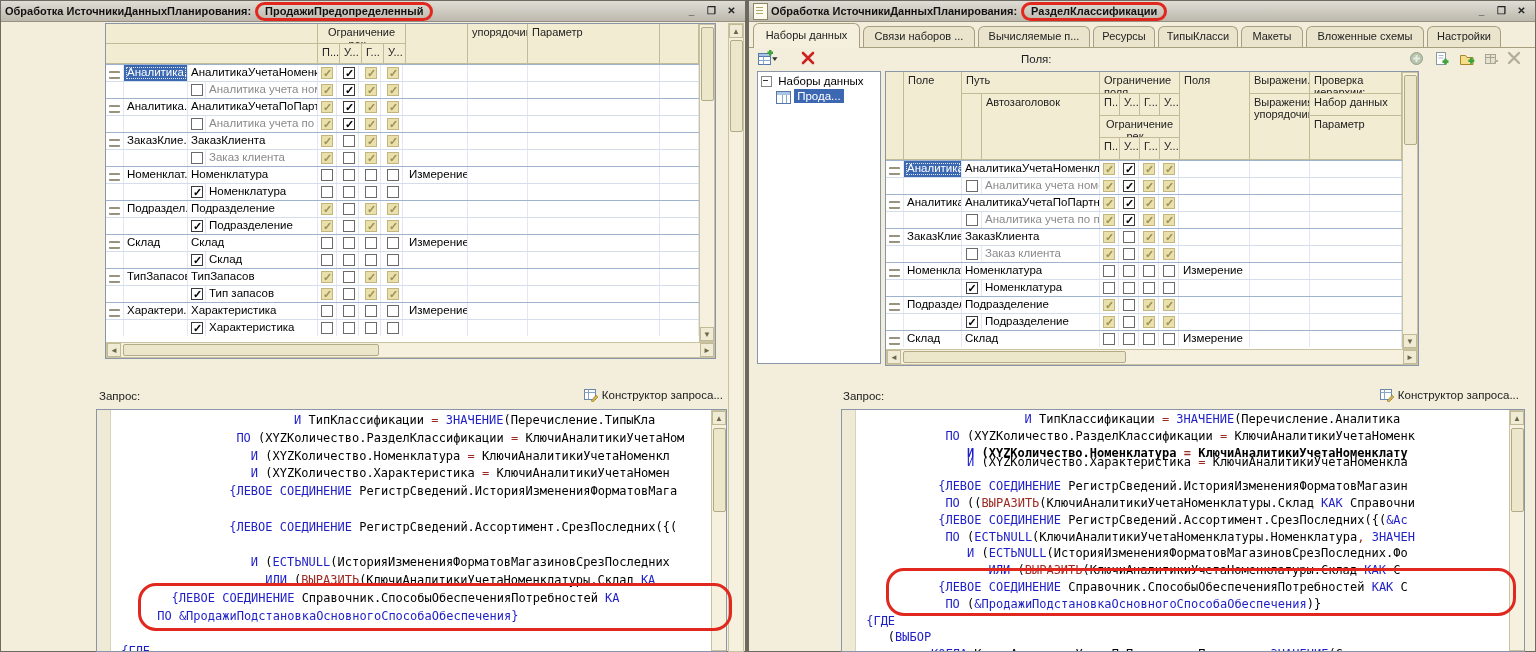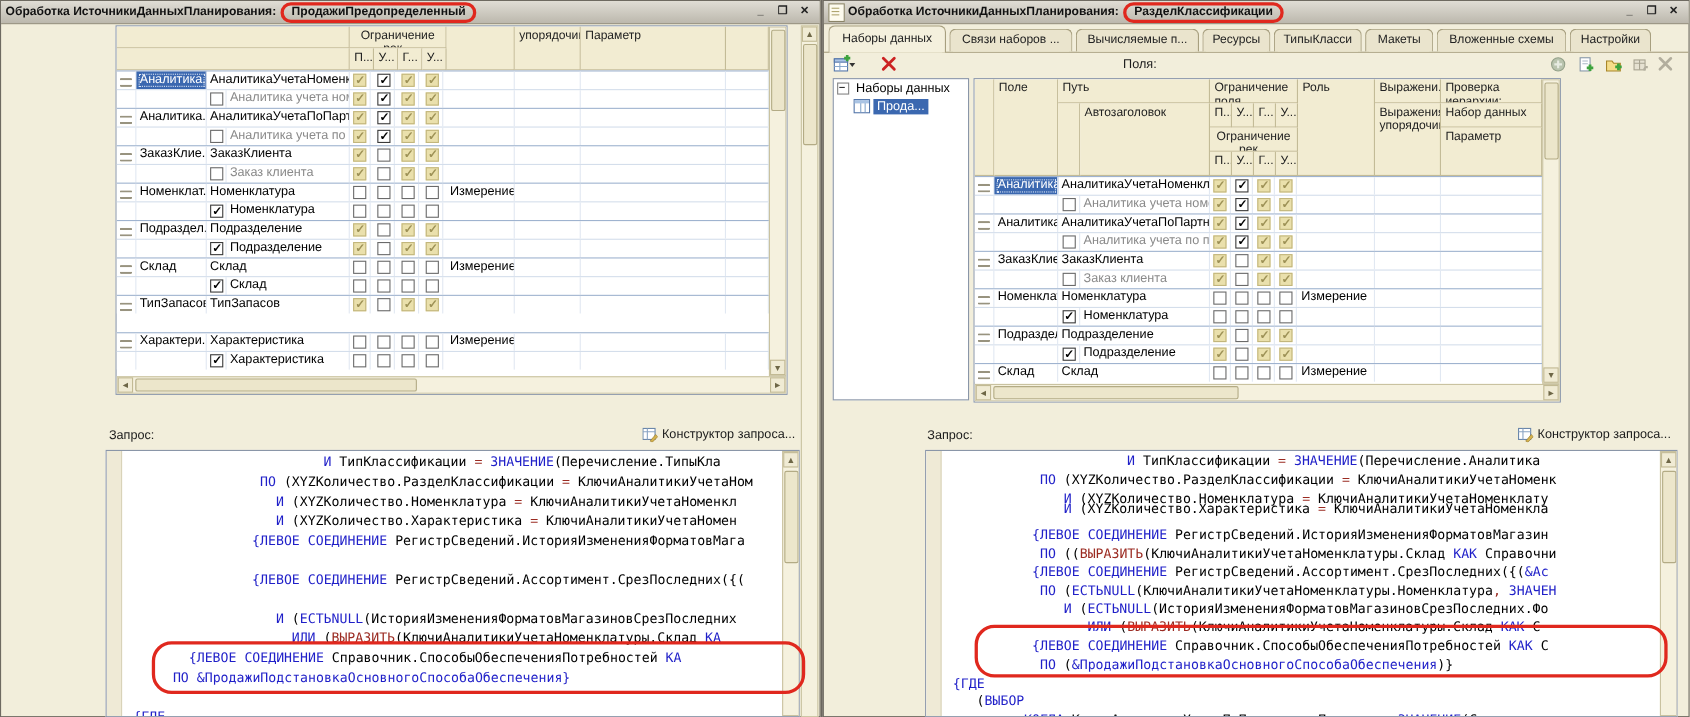--- a/index.html
+++ b/index.html
@@ -271,20 +271,34 @@
         <div class="tcell" style="left: 82px; width: 130px;">ТипЗапасов</div>
         <div class="tcell ctr" style="left: 212px;"><span class="cb d"></span></div>
         <div class="tcell ctr" style="left: 234px;"><span class="cb o"></span></div>
         <div class="tcell ctr" style="left: 256px;"><span class="cb d"></span></div>
         <div class="tcell ctr" style="left: 278px;"><span class="cb d"></span></div>
         <div class="tcell" style="left: 300px; width: 62px;"></div>
         <div class="tcell" style="left: 362px; width: 60px;"></div>
         <div class="tcell" style="left: 422px; width: 132px;"></div>
         <div class="tcell" style="left: 554px; width: 39px;"></div>
       </div>
+      <div class="trow" style="top: 261px; height: 17px; width: 593px;">
+        <div class="tcell" style="left: 0px; width: 18px;"></div>
+        <div class="tcell" style="left: 18px; width: 64px;"></div>
+        <div class="tcell ctr" style="left: 82px; width: 18px;"><span class="cb b"></span></div>
+        <div class="tcell" style="left: 100px; width: 112px;">Тип запасов</div>
+        <div class="tcell ctr" style="left: 212px;"><span class="cb d"></span></div>
+        <div class="tcell ctr" style="left: 234px;"><span class="cb o"></span></div>
+        <div class="tcell ctr" style="left: 256px;"><span class="cb d"></span></div>
+        <div class="tcell ctr" style="left: 278px;"><span class="cb d"></span></div>
+        <div class="tcell" style="left: 300px; width: 62px;"></div>
+        <div class="tcell" style="left: 362px; width: 60px;"></div>
+        <div class="tcell" style="left: 422px; width: 132px;"></div>
+        <div class="tcell" style="left: 554px; width: 39px;"></div>
+      </div>
       <div class="trow grp" style="top: 278px; height: 17px; width: 593px;">
         <div class="tcell ctr" style="left: 0px; width: 18px;"><span class="grip"></span></div>
         <div class="tcell" style="left: 18px; width: 64px;">Характери...</div>
         <div class="tcell" style="left: 82px; width: 130px;">Характеристика</div>
         <div class="tcell ctr" style="left: 212px;"><span class="cb o"></span></div>
         <div class="tcell ctr" style="left: 234px;"><span class="cb o"></span></div>
         <div class="tcell ctr" style="left: 256px;"><span class="cb o"></span></div>
         <div class="tcell ctr" style="left: 278px;"><span class="cb o"></span></div>
         <div class="tcell" style="left: 300px; width: 62px;">Измерение</div>
         <div class="tcell" style="left: 362px; width: 60px;"></div>
@@ -428,21 +442,21 @@
       <span class="gridicon"></span>
       <span class="treesel">Прода...</span>
     </div>
   </div>
 
   <div class="tbl" id="rtbl" style="left:136px;top:70px;width:532px;height:293px">
       <div class="hcell" style="left: 0px; top: 0px; width: 18px; height: 88px;"></div>
       <div class="hcell" style="left: 18px; top: 0px; width: 58px; height: 88px;">Поле</div>
       <div class="hcell" style="left: 76px; top: 0px; width: 138px; height: 22px;">Путь</div>
       <div class="hcell" style="left: 214px; top: 0px; width: 80px; height: 22px;">Ограничение поля</div>
-      <div class="hcell" style="left: 294px; top: 0px; width: 70px; height: 88px;">Роль</div>
+      <div class="hcell" style="left: 294px; top: 0px; width: 70px; height: 88px;">Поля</div>
       <div class="hcell" style="left: 364px; top: 0px; width: 60px; height: 22px;">Выражени...</div>
       <div class="hcell" style="left: 424px; top: 0px; width: 92px; height: 22px;">Проверка иерархии:</div>
       <div class="hcell" style="left: 76px; top: 22px; width: 20px; height: 66px;"></div>
       <div class="hcell" style="left: 96px; top: 22px; width: 118px; height: 66px;">Автозаголовок</div>
       <div class="hcell" style="left: 214px; top: 22px; width: 20px; height: 22px;">П...</div>
       <div class="hcell" style="left: 234px; top: 22px; width: 20px; height: 22px;">У...</div>
       <div class="hcell" style="left: 254px; top: 22px; width: 20px; height: 22px;">Г...</div>
       <div class="hcell" style="left: 274px; top: 22px; width: 20px; height: 22px;">У...</div>
       <div class="hcell" style="left: 364px; top: 22px; width: 60px; height: 66px; white-space: normal;">Выражения упорядочив...</div>
       <div class="hcell" style="left: 424px; top: 22px; width: 92px; height: 22px;">Набор данных</div>
@@ -607,21 +621,21 @@
       <line x1="0.5" y1="4.5" x2="11.5" y2="4.5" stroke="#8aa4c4"></line>
       <line x1="4.5" y1="1.5" x2="4.5" y2="11.5" stroke="#8aa4c4"></line>
       <path d="M7 13 L12 7 L14 9 L9 14 Z" fill="#d4b24e" stroke="#8a6d20" stroke-width="0.5"></path>
     </svg>
     <span>Конструктор запроса...</span>
   </div>
   <div class="qbox" id="rqbox" style="left:92px;top:408px;width:684px;height:243px">
     <div class="qgutter"></div>
   <div class="qline" style="left: 182.6px; top: 2px;"><span class="qk">И </span><span class="qn">ТипКлассификации </span><span class="qo">= </span><span class="qk">ЗНАЧЕНИЕ</span><span class="qn">(Перечисление.Аналитика</span></div>
       <div class="qline" style="left: 103.4px; top: 18.8px;"><span class="qk">ПО </span><span class="qn">(XYZКоличество.РазделКлассификации </span><span class="qo">= </span><span class="qn">КлючиАналитикиУчетаНоменк</span></div>
-      <div class="qline" style="left: 125px; top: 35.6px;"><span class="qk">И </span><span class="qn">(XYZКоличество.Номенклатура </span><span class="qo">= </span><span class="qn">КлючиАналитикиУчетаНоменклату</span></div>
+      <div class="qline" style="left: 125px; top: 35.6px; font-weight: bold;"><span class="qk">И </span><span class="qn">(XYZКоличество.Номенклатура </span><span class="qo">= </span><span class="qn">КлючиАналитикиУчетаНоменклату</span></div>
       <div class="qline" style="left: 125px; top: 45px;"><span class="qk">И </span><span class="qn">(XYZКоличество.Характеристика </span><span class="qo">= </span><span class="qn">КлючиАналитикиУчетаНоменкла</span></div>
       <div class="qline" style="left: 96.2px; top: 69.2px;"><span class="qk">{ЛЕВОЕ СОЕДИНЕНИЕ </span><span class="qn">РегистрСведений.ИсторияИзмененияФорматовМагазин</span></div>
       <div class="qline" style="left: 103.4px; top: 86px;"><span class="qk">ПО </span><span class="qn">((</span><span class="qo">ВЫРАЗИТЬ</span><span class="qn">(КлючиАналитикиУчетаНоменклатуры.Склад </span><span class="qk">КАК </span><span class="qn">Справочни</span></div>
       <div class="qline" style="left: 96.2px; top: 102.8px;"><span class="qk">{ЛЕВОЕ СОЕДИНЕНИЕ </span><span class="qn">РегистрСведений.Ассортимент.СрезПоследних({(</span><span class="qk">&amp;Ас</span></div>
       <div class="qline" style="left: 103.4px; top: 119.6px;"><span class="qk">ПО </span><span class="qn">(</span><span class="qk">ЕСТЬNULL</span><span class="qn">(КлючиАналитикиУчетаНоменклатуры.Номенклатура</span><span class="qo">, </span><span class="qk">ЗНАЧЕН</span></div>
       <div class="qline" style="left: 125px; top: 136.4px;"><span class="qk">И </span><span class="qn">(</span><span class="qk">ЕСТЬNULL</span><span class="qn">(ИсторияИзмененияФорматовМагазиновСрезПоследних.Фо</span></div>
       <div class="qline" style="left: 146.6px; top: 153.2px;"><span class="qk">ИЛИ </span><span class="qn">(</span><span class="qo">ВЫРАЗИТЬ</span><span class="qn">(КлючиАналитикиУчетаНоменклатуры.Склад </span><span class="qk">КАК </span><span class="qn">С</span></div>
       <div class="qline" style="left: 96.2px; top: 170px;"><span class="qk">{ЛЕВОЕ СОЕДИНЕНИЕ </span><span class="qn">Справочник.СпособыОбеспеченияПотребностей </span><span class="qk">КАК </span><span class="qn">С</span></div>
       <div class="qline" style="left: 103.4px; top: 186.8px;"><span class="qk">ПО </span><span class="qn">(</span><span class="qk">&amp;ПродажиПодстановкаОсновногоСпособаОбеспечения</span><span class="qn">)}</span></div>
       <div class="qline" style="left: 24.2px; top: 203.6px;"><span class="qk">{ГДЕ</span></div>

